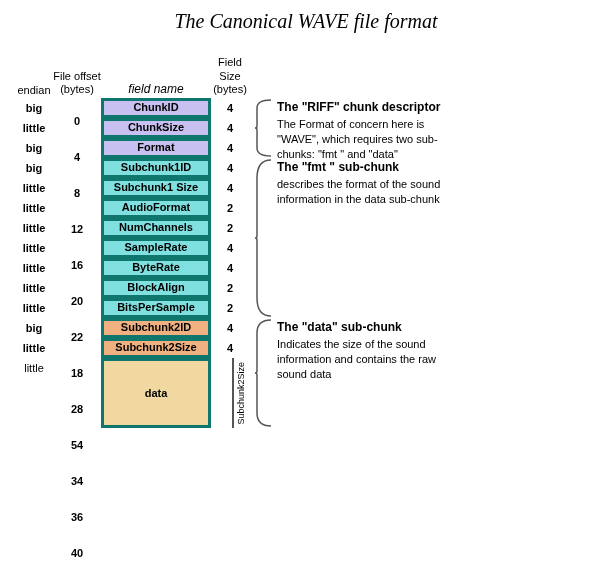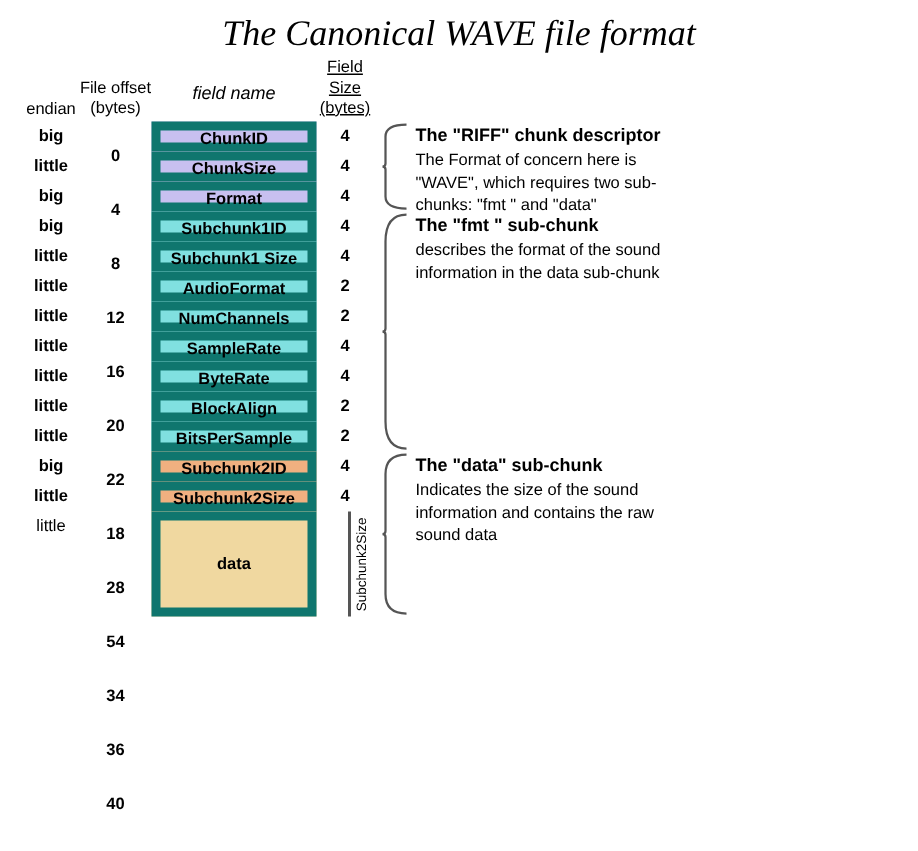--- a/index.html
+++ b/index.html
@@ -13,23 +13,23 @@
     }
     .page {
       width: 612px;
       height: 567px;
       position: relative;
       padding: 10px;
     }
     .title {
       text-align: center;
       font-style: italic;
-      font-size: 24px;
+      font-size: 20px;
       font-family: 'Times New Roman', serif;
-      margin-bottom: 4px;
+      margin-bottom: 25px;
     }
     .main-layout {
       display: flex;
       flex-direction: row;
       align-items: flex-start;
       margin-left: 5px;
     }
     
     .endian-col {
       width: 38px;
@@ -85,28 +85,28 @@
     .field-col {
       width: 110px;
       display: flex;
       flex-direction: column;
       align-items: center;
     }
     .field-header {
       height: 40px;
       display: flex;
       align-items: flex-end;
-      padding-bottom: 12px;
+      padding-bottom: 2px;
       font-size: 12px;
       font-style: italic;
     }
     .field-cell {
       width: 100%;
       text-align: center;
-      border: 6px solid #0f766e;
+      border: 3px solid #0f766e;
       font-size: 11px;
       font-weight: bold;
       cursor: default;
     }
     
     .size-col {
       width: 38px;
       display: flex;
       flex-direction: column;
       align-items: center;
@@ -114,21 +114,20 @@
     .size-header {
       height: 40px;
       text-align: center;
       display: flex;
       flex-direction: column;
       align-items: center;
       justify-content: flex-end;
       padding-bottom: 2px;
       font-size: 11px;
       line-height: 1.2;
-      text-decoration: underline;
     }
     .size-cell {
       display: flex;
       align-items: center;
       justify-content: center;
       font-size: 11px;
     }
     .desc-title {
       font-weight: bold;
       font-size: 12px;

